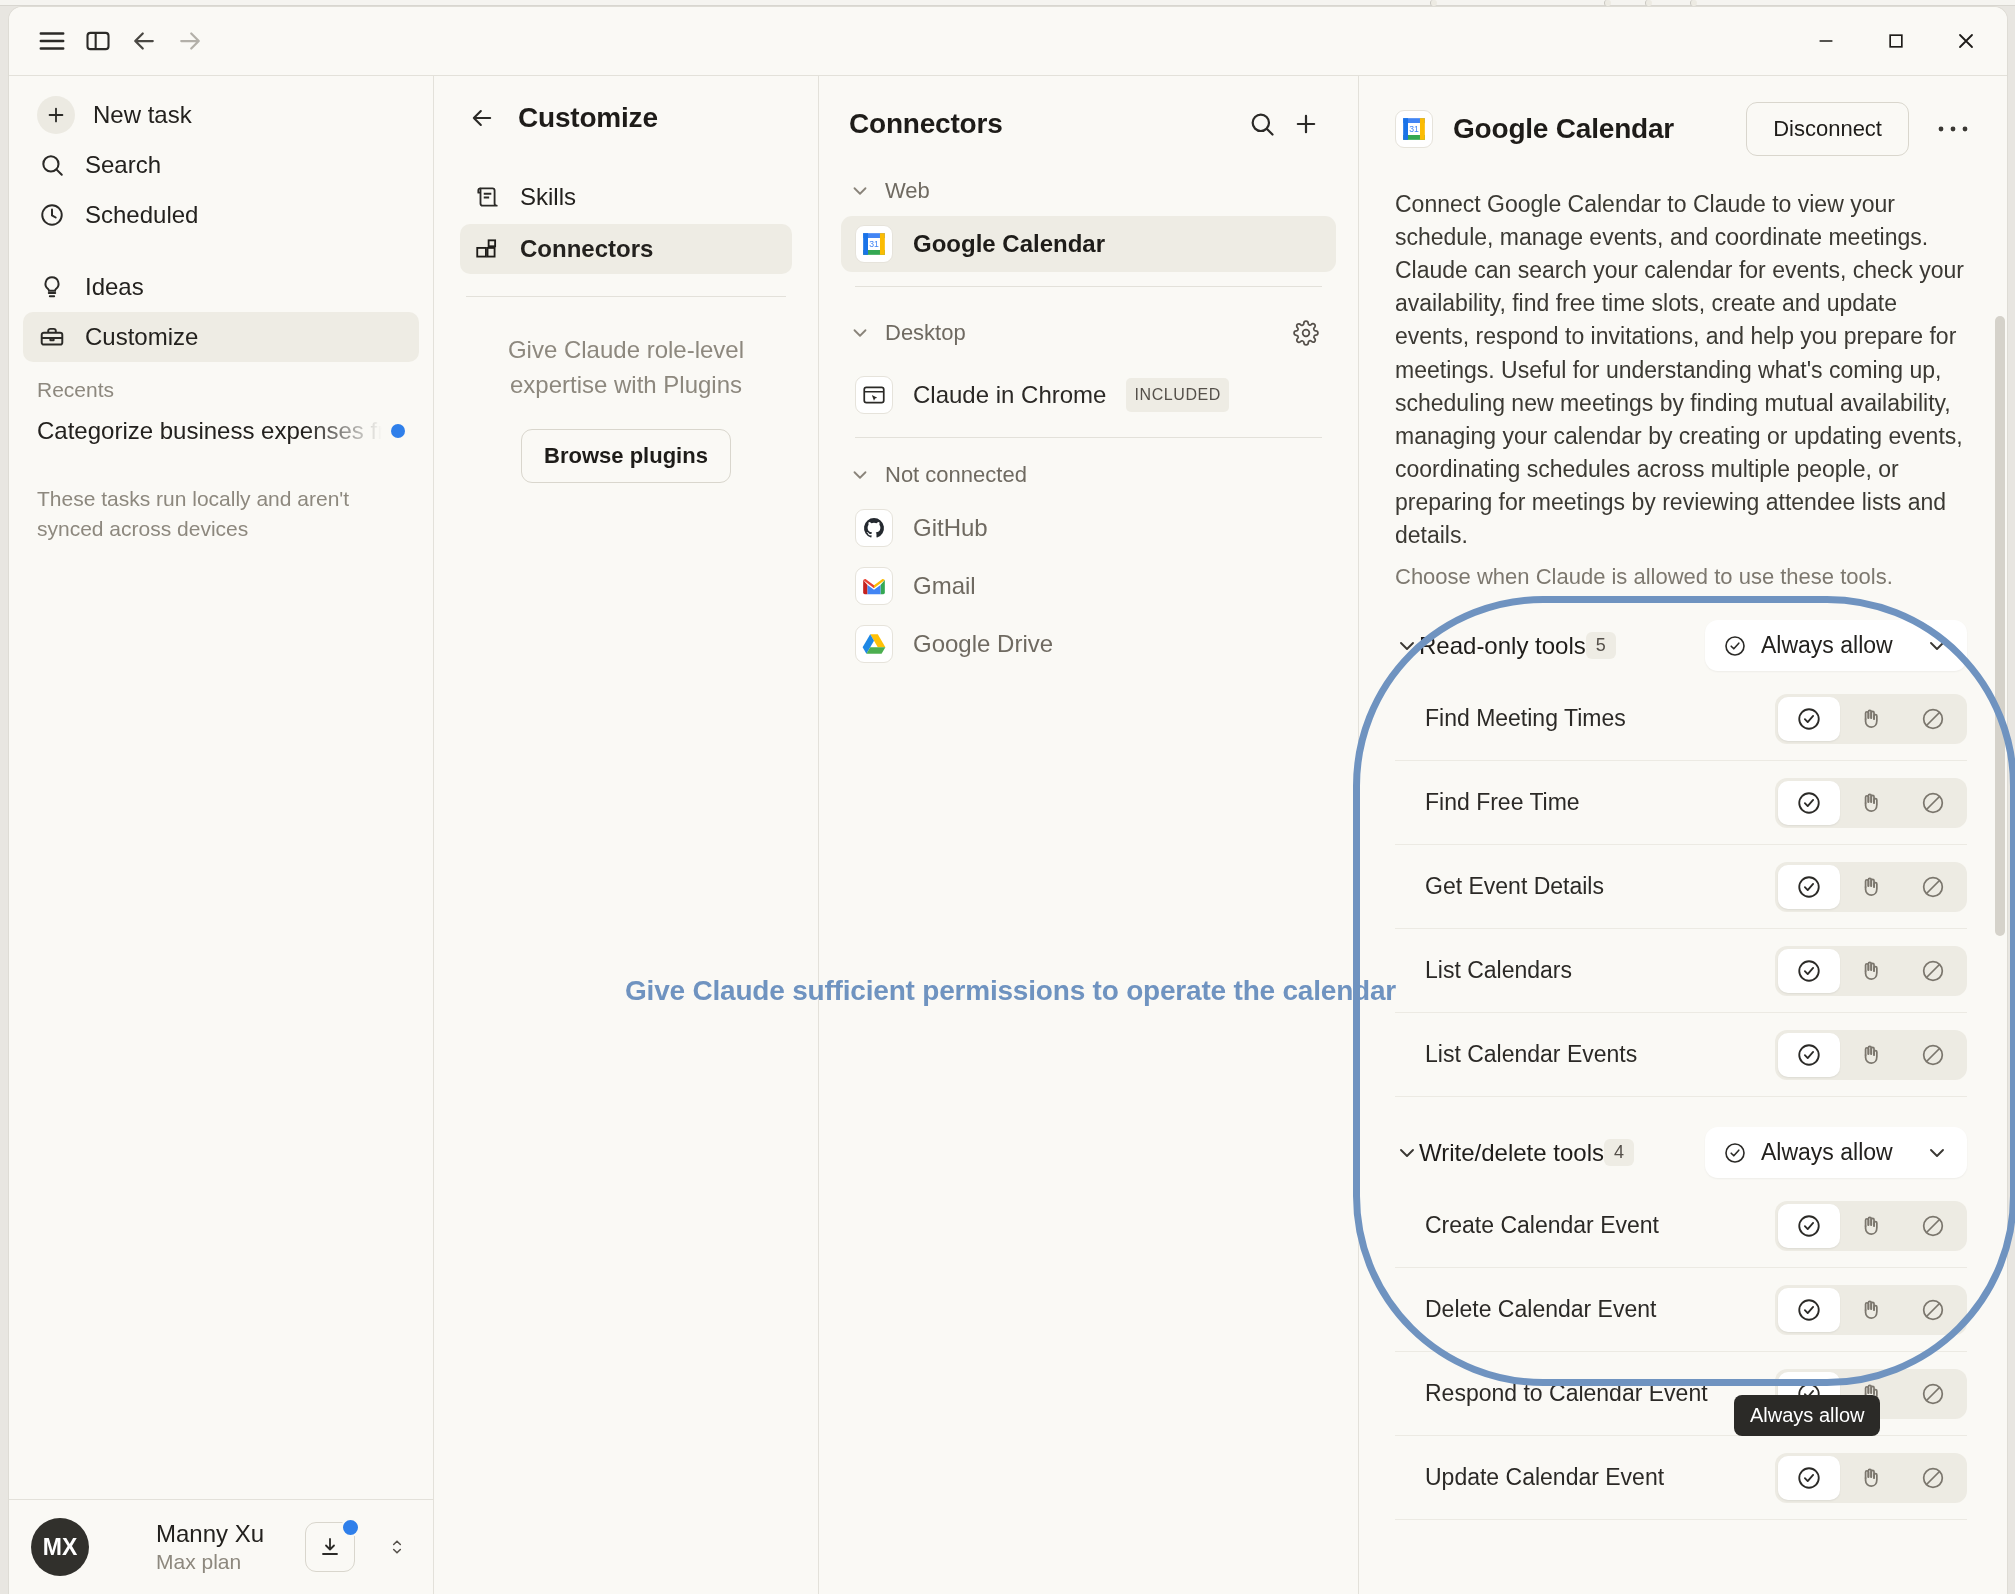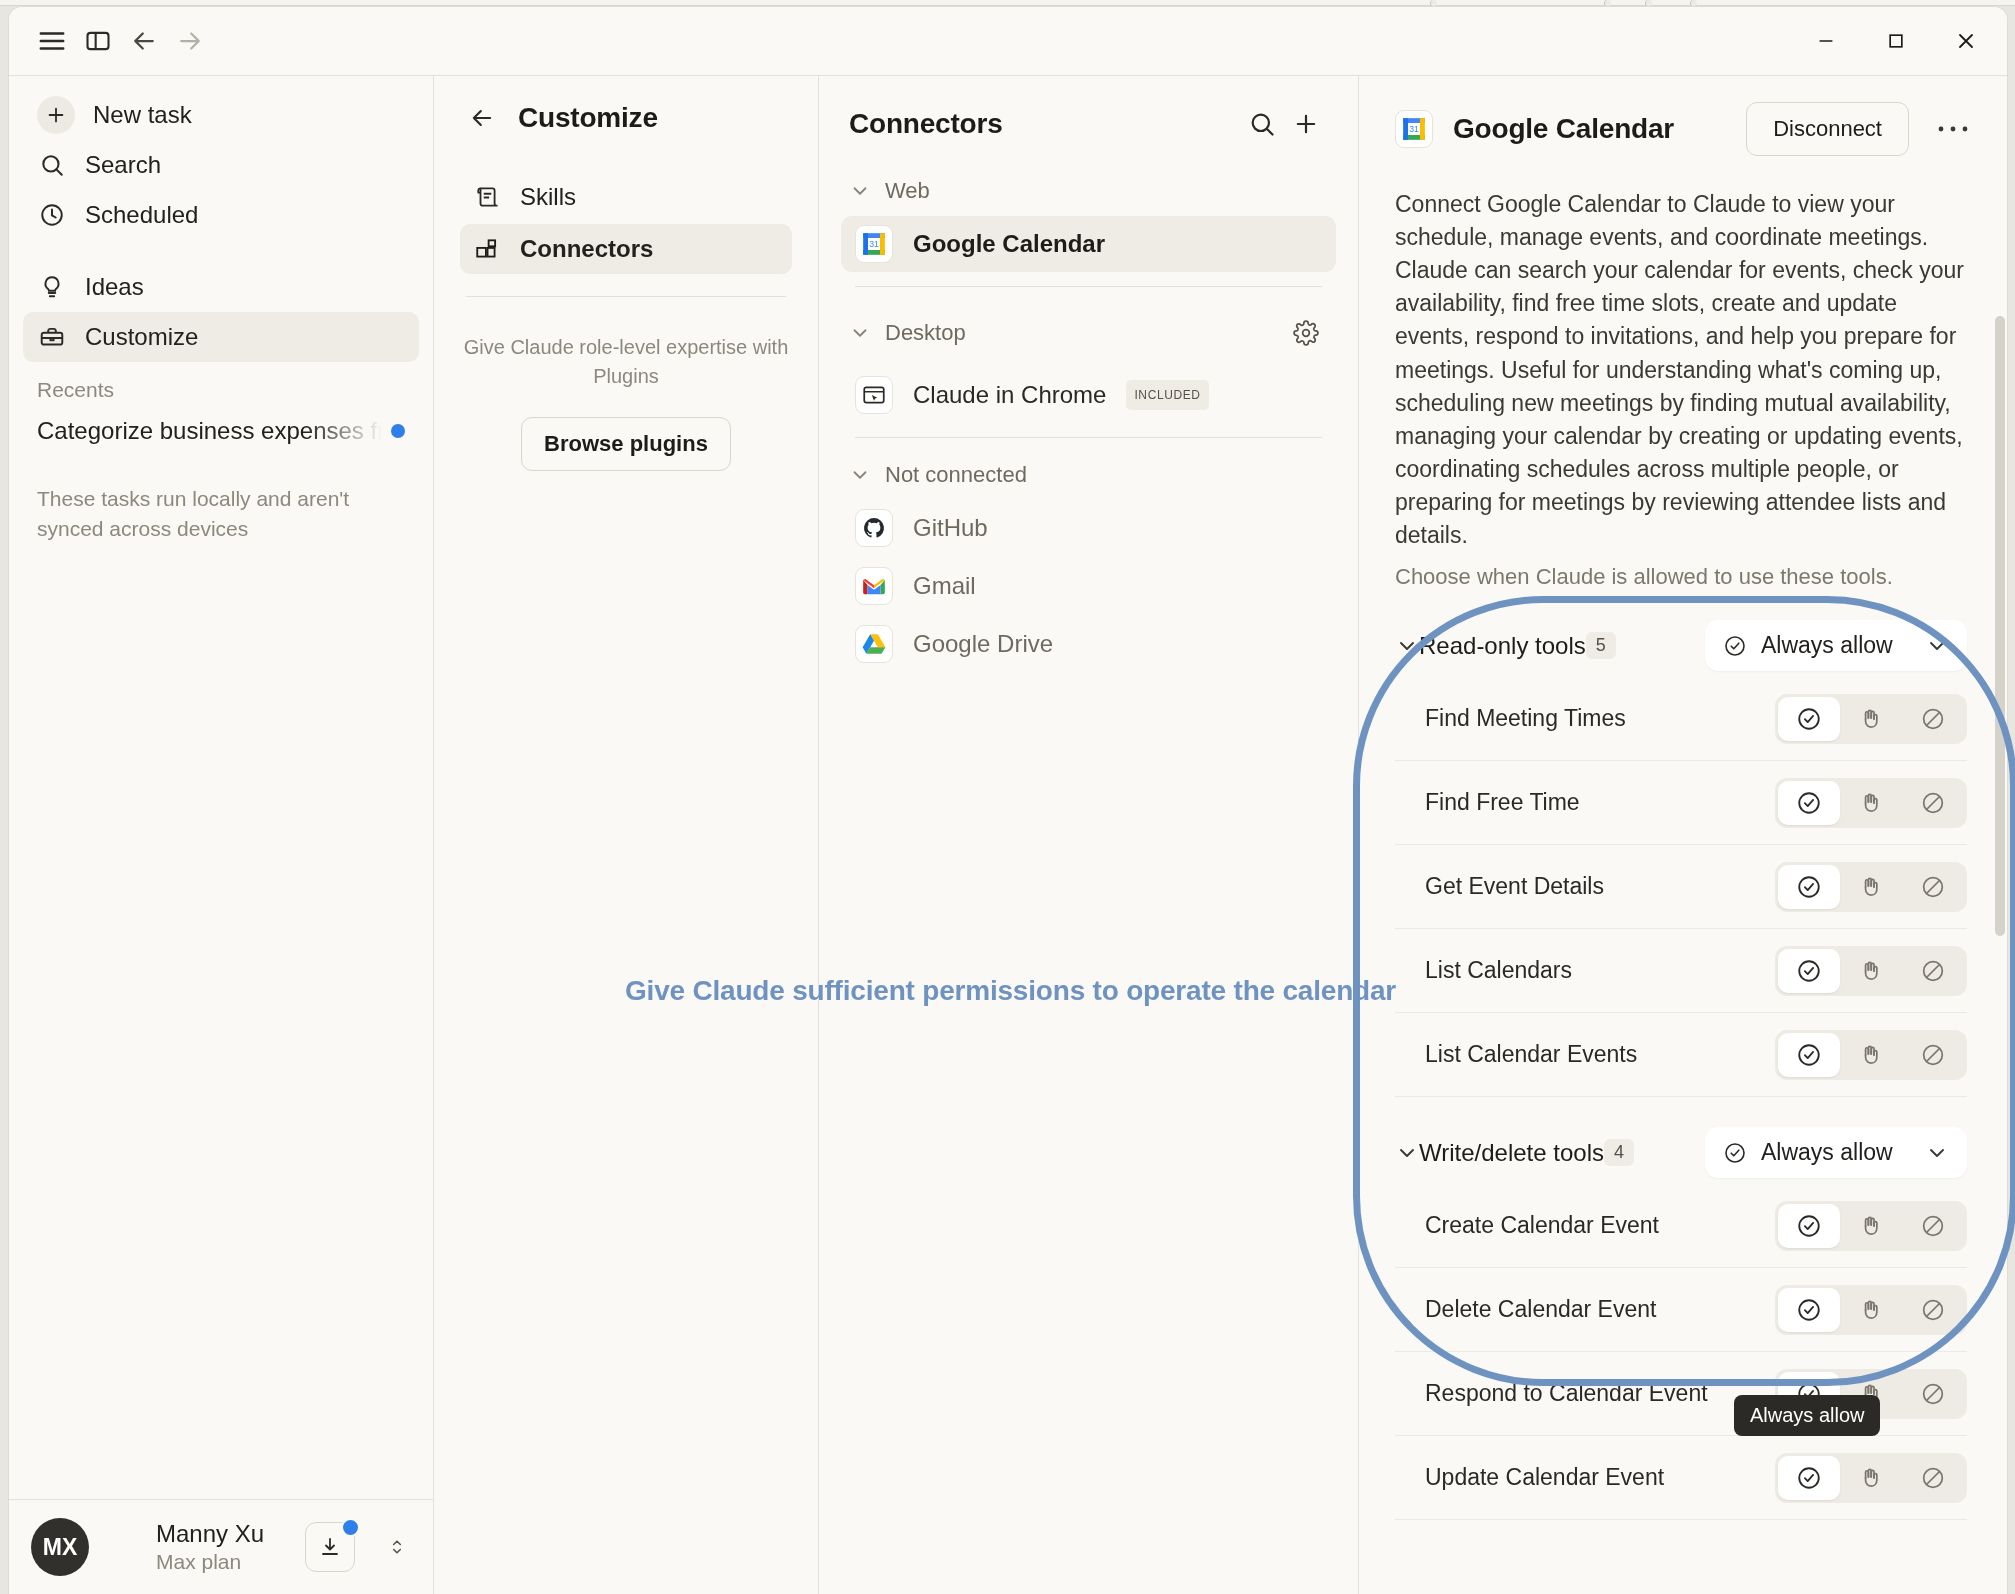--- a/index.html
+++ b/index.html
@@ -124,21 +124,21 @@
   .cz-head { display:flex; align-items:center; gap: 22px; margin-bottom: 38px; padding-left: 8px;}
   .cz-title { font-size: 28px; font-weight: bold; color: #1e1c19; letter-spacing: -0.2px;}
   .cz-item {
     display:flex; align-items:center; gap: 20px;
     height: 50px; padding: 0 14px; border-radius: 10px; cursor:pointer;
     font-size: 24px; color: #23211e; margin-bottom: 2px;
   }
   .cz-item.active { background:#eeece4; font-weight: bold; }
   .cz-divider { height:1px; background:#e3e1da; margin: 22px 6px 0 6px; }
   .cz-promo { text-align:center; padding-top: 36px; }
-  .cz-promo-text { font-size: 20px; color: #8d887e; line-height: 1.45; }
+  .cz-promo-text { font-size: 24px; color: #8d887e; line-height: 1.45; }
   .cz-promo-btn {
     margin: 26px auto 0 auto; display:inline-block;
     border:1px solid #d9d6cd; border-radius: 11px;
     padding: 13px 22px; font-size: 22px; font-weight: bold; color:#1e1c19;
     background:#faf9f5; cursor:pointer;
   }
 
   
   .connectors-col {
     width: 540px; flex: 0 0 540px;
@@ -161,21 +161,21 @@
   .cn-row.active { background:#eeece4; }
   .cn-row .name { font-size: 24px; color:#2b2926; }
   .cn-row.active .name { font-weight: bold; color:#1e1c19; }
   .cn-row.dim .name { color:#6f6a61; }
   .app-ico {
     width: 38px; height: 38px; flex:0 0 38px; border-radius: 9px;
     background:#fff; border:1px solid #e6e3db;
     display:flex; align-items:center; justify-content:center; overflow:hidden;
   }
   .badge-included {
-    font-size: 12px; letter-spacing: 0.6px; color:#55504a;
+    font-size: 16px; letter-spacing: 0.6px; color:#55504a;
     background:#eeece4; border-radius:5px; padding: 8px 8px;
   }
   .cn-sep { height:1px; background:#e3e1da; margin: 14px 14px; }
 
   
   .detail-col {
     flex: 1; min-width: 0; background:#faf9f5;
     border-top: 1px solid #e3e1da;
     position: relative; overflow: hidden;
   }

